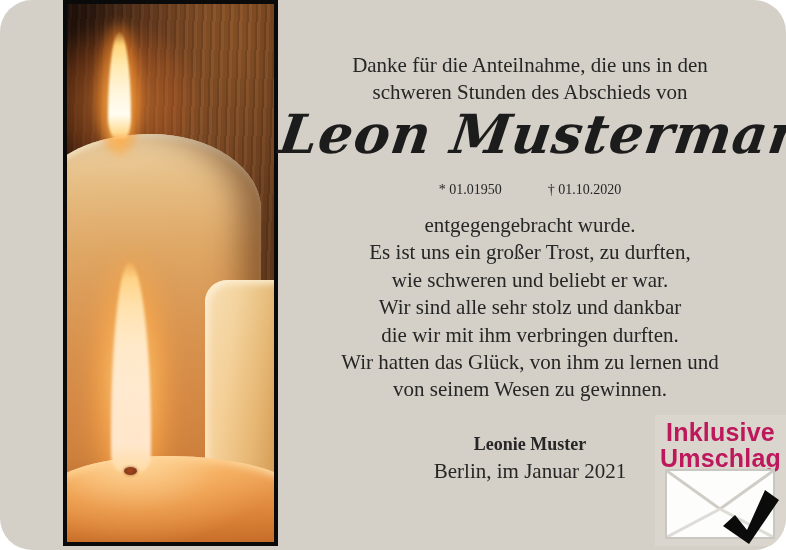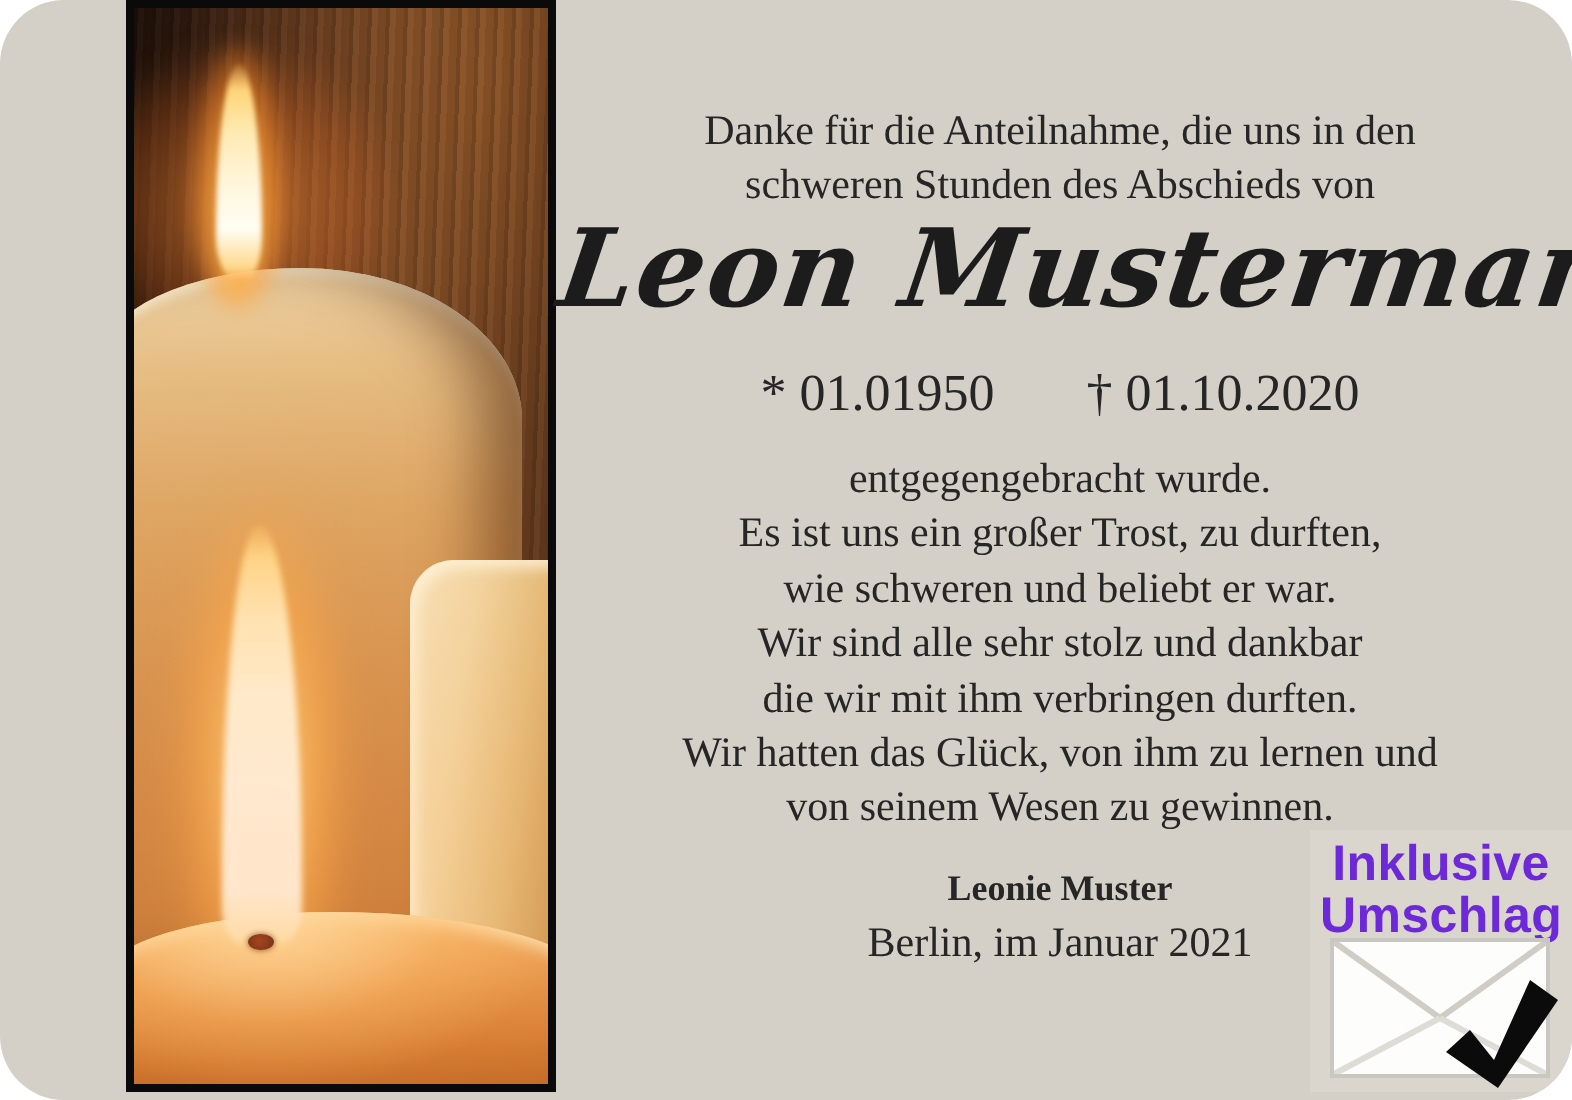--- a/index.html
+++ b/index.html
@@ -74,31 +74,31 @@
     background:radial-gradient(circle at 64px 430px, rgba(255,160,70,.26), transparent 56%);
   }
 
   
   .content { position:absolute; left:280px; top:0; width:500px; text-align:center; }
   .intro  { position:absolute; top:52px;  width:100%; font-size:21px; line-height:27px; }
   .name   { position:absolute; top:102px; width:100%; font-size:54px; line-height:64px;
             font-family:"DejaVu Serif","Liberation Serif",serif;
             font-style:italic; font-weight:bold; letter-spacing:1px;
             transform:skewX(-8deg); color:#1c1c1c; white-space:nowrap; }
-  .dates  { position:absolute; top:182px; width:100%; font-size:26px;
+  .dates  { position:absolute; top:182px; width:100%; font-size:14px;
             display:flex; justify-content:center; gap:46px;align-items:center; }
-  .body-block { position:absolute; top:226px; width:100%; font-size:21px; line-height:27.4px; }
+  .body-block { position:absolute; top:212px; width:100%; font-size:21px; line-height:27.4px; }
   .sig-name  { position:absolute; top:434px; width:100%; font-size:18px; font-weight:bold; }
   .sig-place { position:absolute; top:459px; width:100%; font-size:21px; }
 
   
   .badge { position:absolute; left:655px; top:415px; width:131px; height:131px;
     background:#dbd6cd; font-family:"Liberation Sans","DejaVu Sans",sans-serif; }
   .badge-line { font-weight:bold; font-size:25px; line-height:26px; text-align:center;
-    color:#6d28d9; letter-spacing:.2px; }
+    color:#be185d; letter-spacing:.2px; }
   .badge-line:first-child { margin-top:4px; }
   .envelope { position:absolute; left:10px; top:54px; width:110px; height:70px;
     background:#fdfdfb; border:2px solid #c9c7c2; box-sizing:border-box; }
   .envelope svg.flaps { position:absolute; inset:0; width:100%; height:100%; }
   .check { position:absolute; right:-6px; bottom:-7px; width:56px; height:54px; }
 </style>
 </head>
 <body>
 
 <div class="canvas">

